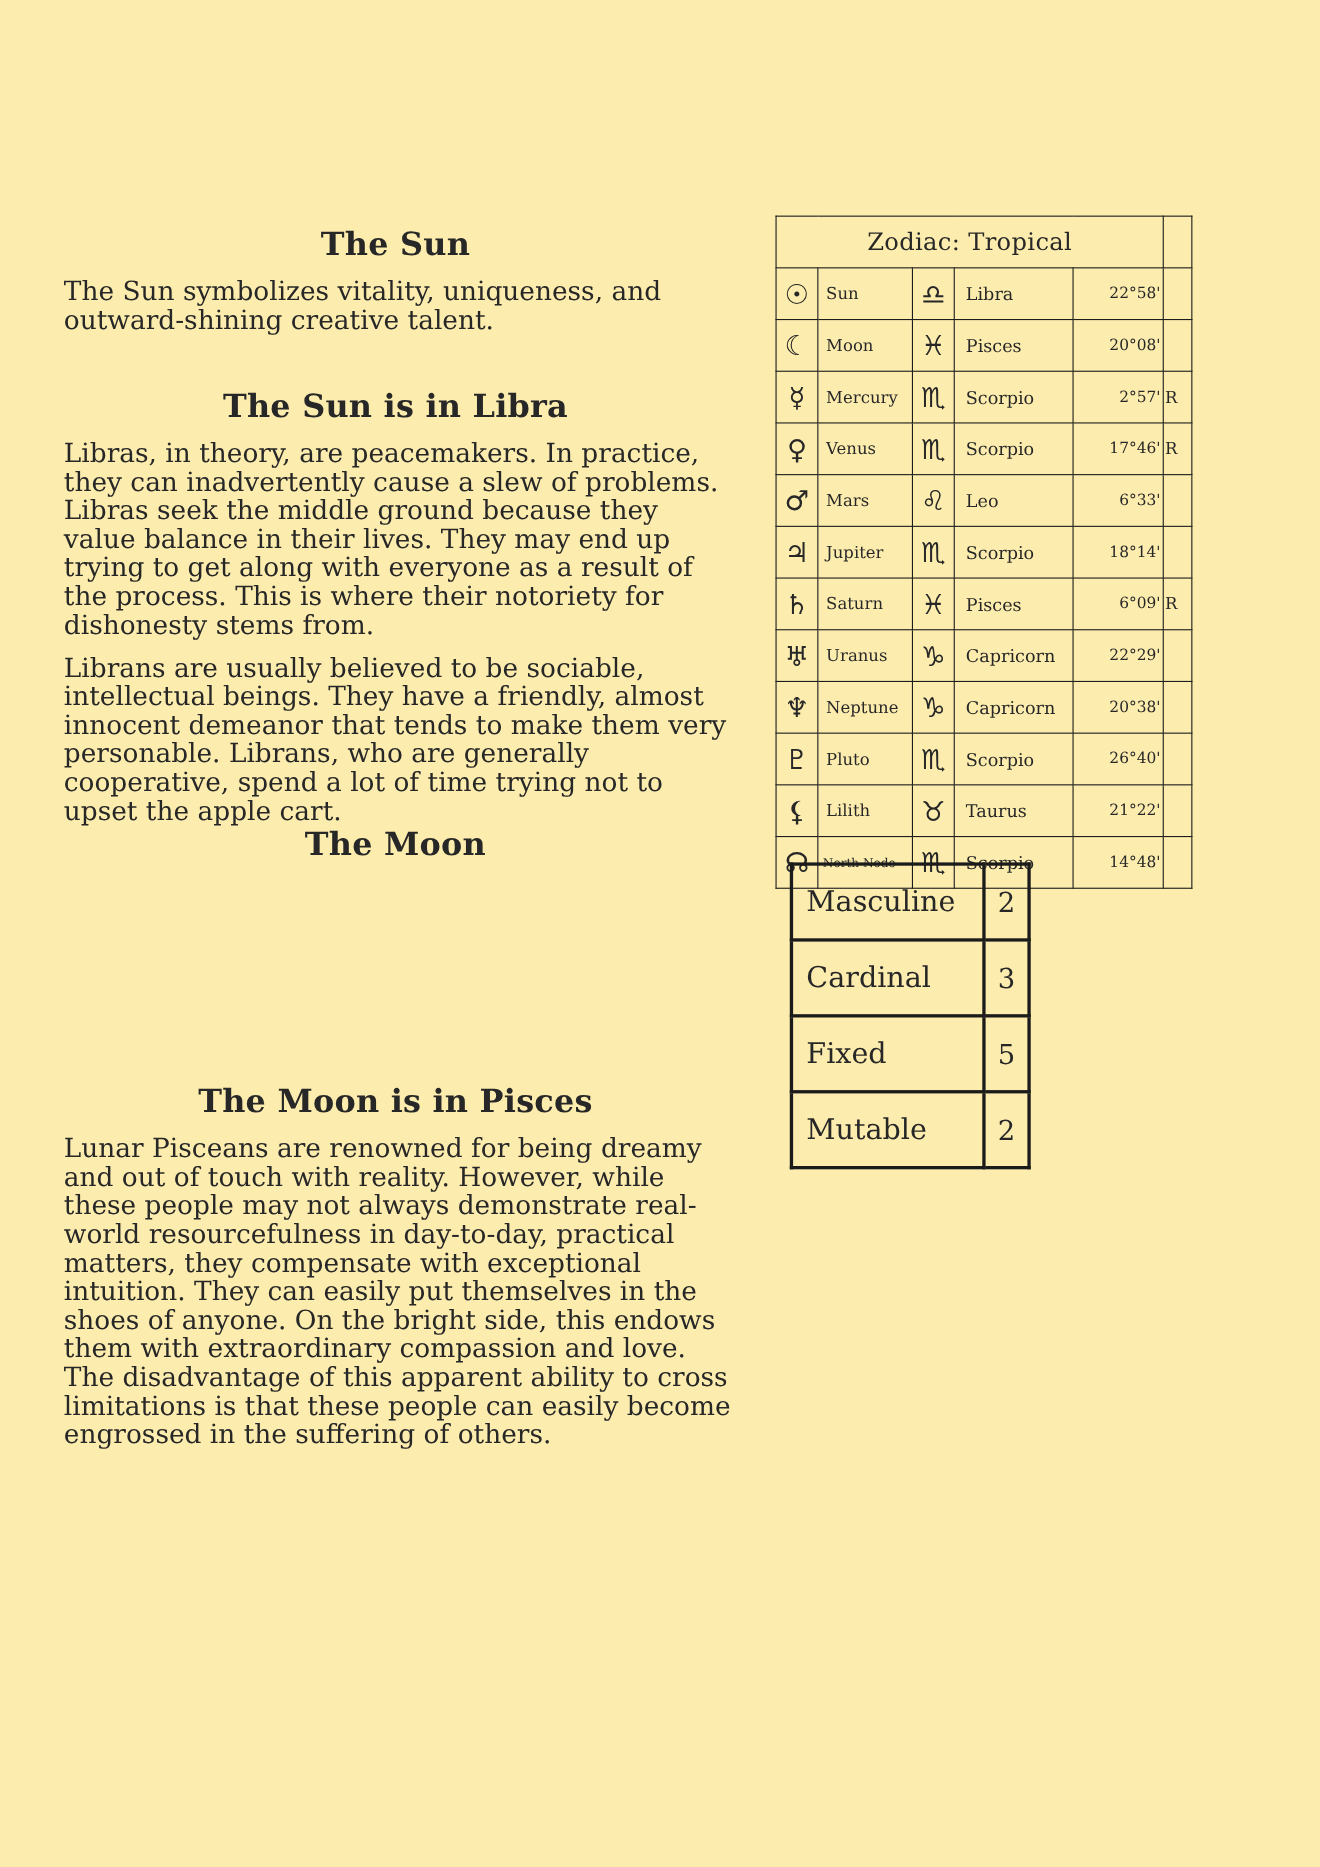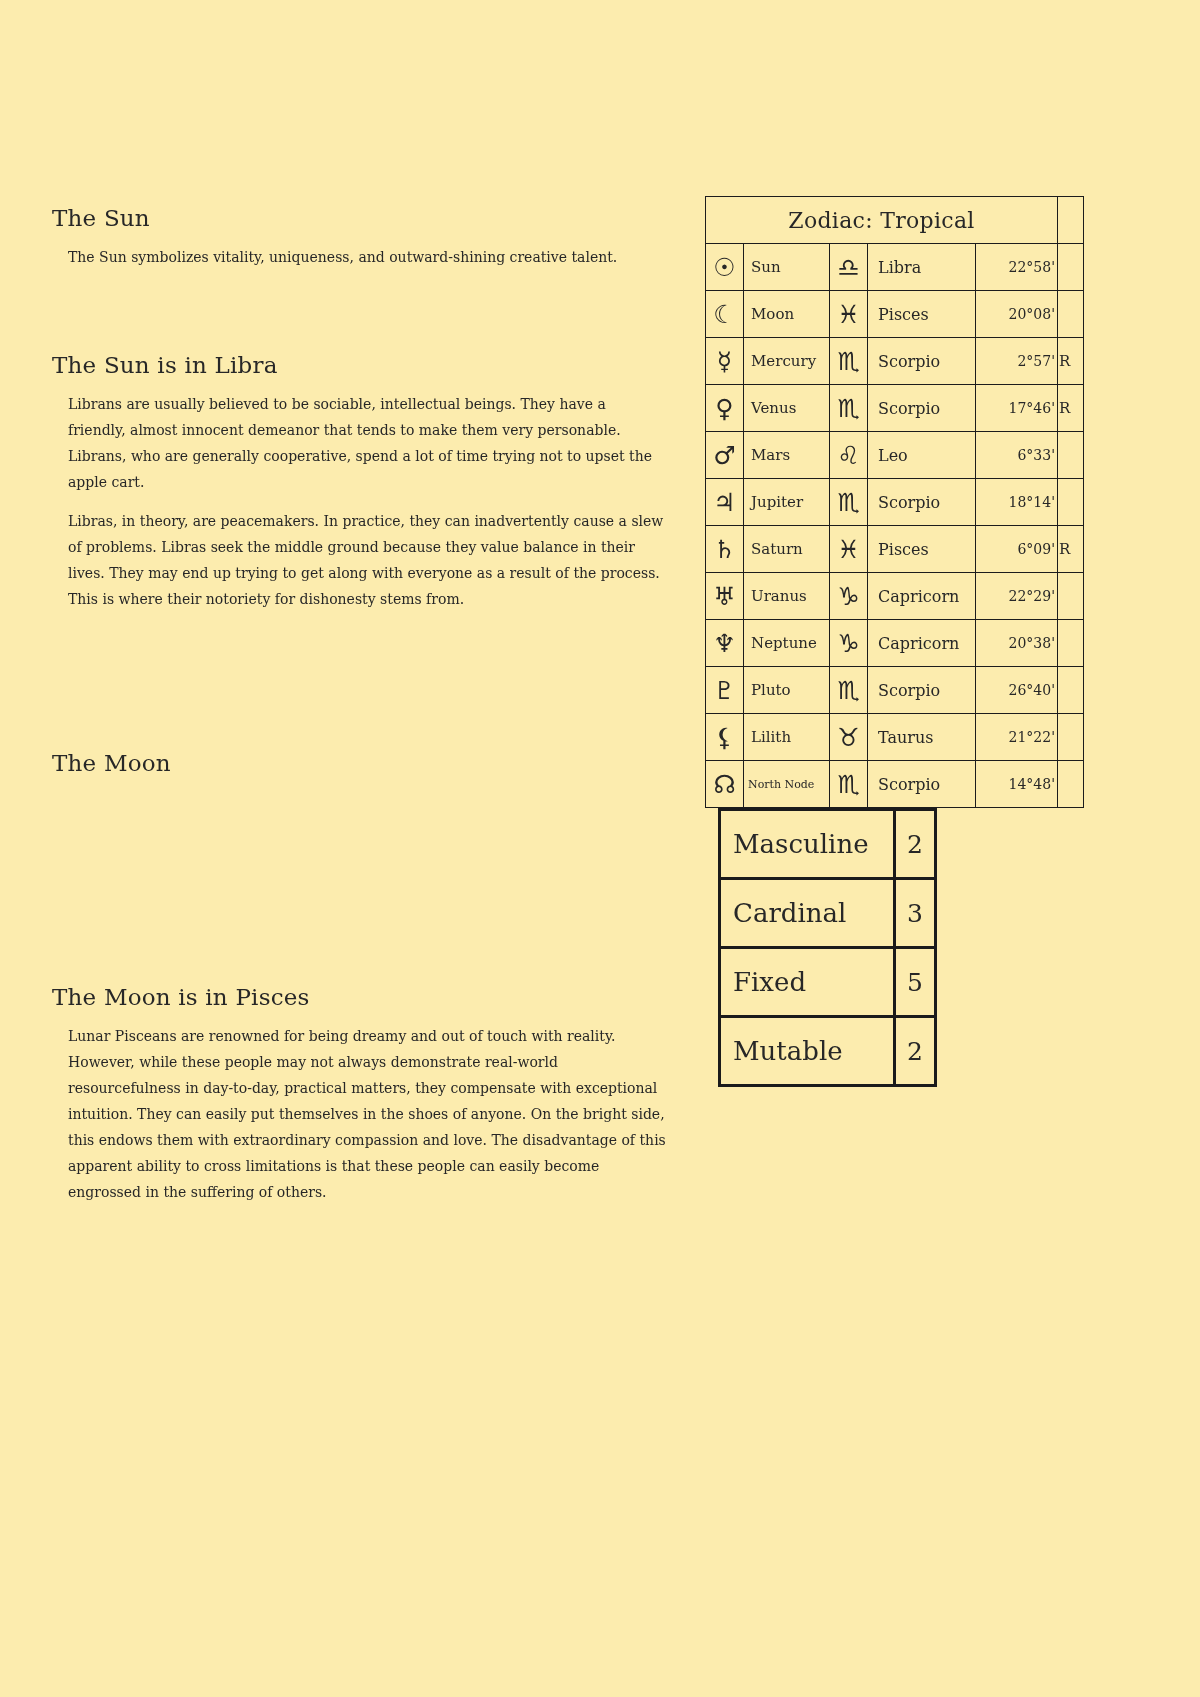--- a/index.html
+++ b/index.html
@@ -8,27 +8,28 @@
     background:#fcecae;
     color:#272727;
     font-family:"DejaVu Serif","Liberation Serif",serif;
     position:relative;
     overflow:hidden;
   }
   
   .section{position:absolute;left:52px;width:615px;}
   .section h2{
     margin:0 0 13px 0;
-    font-size:23px;
-    font-weight:400;
+    font-size:29px;
+    font-weight:700;
     letter-spacing:.2px;
+    text-align:center;
   }
   .section p{
-    margin:0 0 13px 16px;
-    font-size:14px;
+    margin:0 0 13px 6px;
+    font-size:24px;
     line-height:26px;
   }
   #sec-sun{top:205px;}
   #sec-sun-libra{top:352px;}
   #sec-moon{top:750px;}
   #sec-moon-pisces{top:984px;}
 
   
   table.zodiac{
     position:absolute;left:705px;top:196px;
@@ -52,21 +53,21 @@
     text-align:center;
   }
   td.pn{font-size:15px;padding-left:7px;}
   tr.small-planet td.pn{font-size:11px;padding-left:4px;}
   td.sn{font-size:16px;padding-left:10px;}
   td.dg{font-size:14px;text-align:right;padding-right:2px;}
   td.rt{font-size:15px;text-align:left;padding-left:1px;}
 
   
   .summary{
-    position:absolute;left:718px;top:808px;
+    position:absolute;left:718px;top:784px;
     display:flex;gap:18px;
   }
   .summary table{border-collapse:collapse;}
   .summary td{
     border:3px solid #1b1b1b;
     height:64px;
     font-size:26px;
     overflow:visible;
     white-space:nowrap;
   }
@@ -78,22 +79,22 @@
 </head>
 <body>
 
 <div class="section" id="sec-sun">
   <h2>The Sun</h2>
   <p>The Sun symbolizes vitality, uniqueness, and outward-shining creative talent.</p>
 </div>
 
 <div class="section" id="sec-sun-libra">
   <h2>The Sun is in Libra</h2>
+  <p>Libras, in theory, are peacemakers. In practice, they can inadvertently cause a slew of problems. Libras seek the middle ground because they value balance in their lives. They may end up trying to get along with everyone as a result of the process. This is where their notoriety for dishonesty stems from.</p>
   <p>Librans are usually believed to be sociable, intellectual beings. They have a friendly, almost innocent demeanor that tends to make them very personable. Librans, who are generally cooperative, spend a lot of time trying not to upset the apple cart.</p>
-  <p>Libras, in theory, are peacemakers. In practice, they can inadvertently cause a slew of problems. Libras seek the middle ground because they value balance in their lives. They may end up trying to get along with everyone as a result of the process. This is where their notoriety for dishonesty stems from.</p>
 </div>
 
 <div class="section" id="sec-moon">
   <h2>The Moon</h2>
 </div>
 
 <div class="section" id="sec-moon-pisces">
   <h2>The Moon is in Pisces</h2>
   <p>Lunar Pisceans are renowned for being dreamy and out of touch with reality. However, while these people may not always demonstrate real-world resourcefulness in day-to-day, practical matters, they compensate with exceptional intuition. They can easily put themselves in the shoes of anyone. On the bright side, this endows them with extraordinary compassion and love. The disadvantage of this apparent ability to cross limitations is that these people can easily become engrossed in the suffering of others.</p>
 </div>

